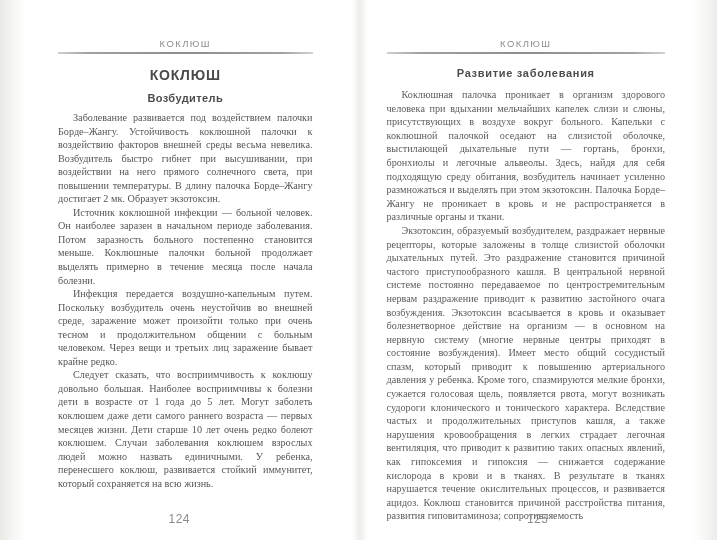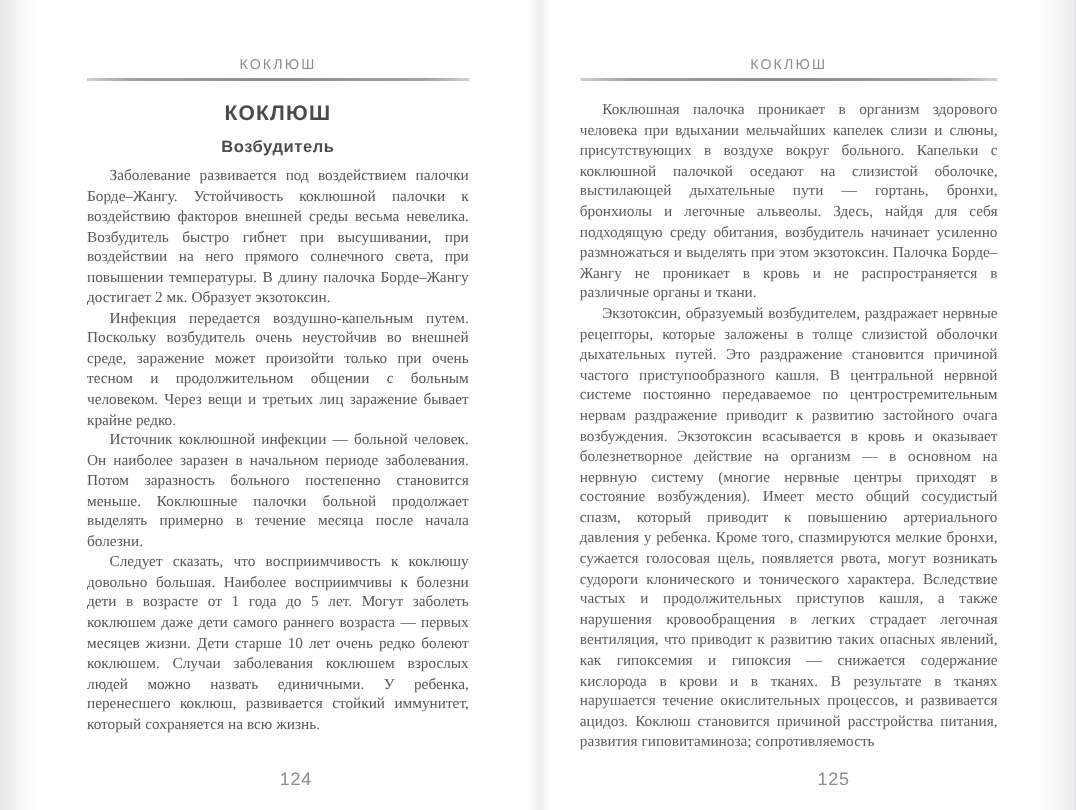--- a/index.html
+++ b/index.html
@@ -11,21 +11,21 @@
     width: 717px;
     height: 540px;
     overflow: hidden;
     font-family: "Liberation Serif", "DejaVu Serif", serif;
   }
 
   #book {
     position: relative;
     width: 717px;
     height: 540px;
-    background: #4c1d95;
+    background: #a16207;
     display: flex;
   }
 
   
   #book::before {
     content: "";
     position: absolute;
     left: 0; top: 0; bottom: 0;
     width: 26px;
     background: linear-gradient(to right, #e9e9e6 0%, #f7f7f5 55%, #ffffff 100%);
@@ -137,21 +137,20 @@
   
   .folio {
     position: absolute;
     bottom: 14px;
     width: 100%;
     text-align: center;
     font-family: "Liberation Sans", "DejaVu Sans", sans-serif;
     font-size: 12px;
     color: #8c8c8a;
     letter-spacing: 0.5px;
-    padding-left: 18px;
   }
   .page-left .folio  { left: 0; }
   .page-right .folio { left: 0; }
 </style>
 </head>
 <body>
 
 <div id="book">
 
   <div class="gutter"></div>
@@ -162,35 +161,36 @@
       <div class="running-head">КОКЛЮШ</div>
       <div class="head-rule"></div>
 
       <h1 class="chapter-title">КОКЛЮШ</h1>
 
       <h2 class="section-title">Возбудитель</h2>
 
       <p class="para">Заболевание развивается под воздействием палочки Борде–Жангу. Устойчивость коклюшной палочки к воздействию факторов внешней среды весьма невелика. Возбудитель быстро гибнет при высушивании, при воздействии на него прямого солнечного света, при повышении температуры. В длину палочка Борде–Жангу достигает 2 мк. Образует экзотоксин.</p>
 
 
+      <p class="para">Источник коклюшной инфекции — больной человек. Он наиболее заразен в начальном периоде заболевания. Потом заразность больного постепенно становится меньше. Коклюшные палочки больной продолжает выделять примерно в течение месяца после начала болезни.</p>
       <p class="para">Инфекция передается воздушно-капельным путем. Поскольку возбудитель очень неустойчив во внешней среде, заражение может произойти только при очень тесном и продолжительном общении с больным человеком. Через вещи и третьих лиц заражение бывает крайне редко.</p>
-      <p class="para">Источник коклюшной инфекции — больной человек. Он наиболее заразен в начальном периоде заболевания. Потом заразность больного постепенно становится меньше. Коклюшные палочки больной продолжает выделять примерно в течение месяца после начала болезни.</p>
       <p class="para">Следует сказать, что восприимчивость к коклюшу довольно большая. Наиболее восприимчивы к болезни дети в возрасте от 1 года до 5 лет. Могут заболеть коклюшем даже дети самого раннего возраста — первых месяцев жизни. Дети старше 10 лет очень редко болеют коклюшем. Случаи заболевания коклюшем взрослых людей можно назвать единичными. У ребенка, перенесшего коклюш, развивается стойкий иммунитет, который сохраняется на всю жизнь.</p>
 
     </div>
 
     <div class="folio">124</div>
   </div>
 
   <div class="page page-right">
     <div class="page-inner">
 
       <div class="running-head">КОКЛЮШ</div>
       <div class="head-rule"></div>
 
+      <h2 class="section-title">Развитие заболевания</h2>
 
       <p class="para">Коклюшная палочка проникает в организм здорового человека при вдыхании мельчайших капелек слизи и слюны, присутствующих в воздухе вокруг больного. Капельки с коклюшной палочкой оседают на слизистой оболочке, выстилающей дыхательные пути — гортань, бронхи, бронхиолы и легочные альвеолы. Здесь, найдя для себя подходящую среду обитания, возбудитель начинает усиленно размножаться и выделять при этом экзотоксин. Палочка Борде–Жангу не проникает в кровь и не распространяется в различные органы и ткани.</p>
       <p class="para">Экзотоксин, образуемый возбудителем, раздражает нервные рецепторы, которые заложены в толще слизистой оболочки дыхательных путей. Это раздражение становится причиной частого приступообразного кашля. В центральной нервной системе постоянно передаваемое по центростремительным нервам раздражение приводит к развитию застойного очага возбуждения. Экзотоксин всасывается в кровь и оказывает болезнетворное действие на организм — в основном на нервную систему (многие нервные центры приходят в состояние возбуждения). Имеет место общий сосудистый спазм, который приводит к повышению артериального давления у ребенка. Кроме того, спазмируются мелкие бронхи, сужается голосовая щель, появляется рвота, могут возникать судороги клонического и тонического характера. Вследствие частых и продолжительных приступов кашля, а также нарушения кровообращения в легких страдает легочная вентиляция, что приводит к развитию таких опасных явлений, как гипоксемия и гипоксия — снижается содержание кислорода в крови и в тканях. В результате в тканях нарушается течение окислительных процессов, и развивается ацидоз. Коклюш становится причиной расстройства питания, развития гиповитаминоза; сопротивляемость</p>
 
     </div>
 
     <div class="folio">125</div>
   </div>
 
 </div>

